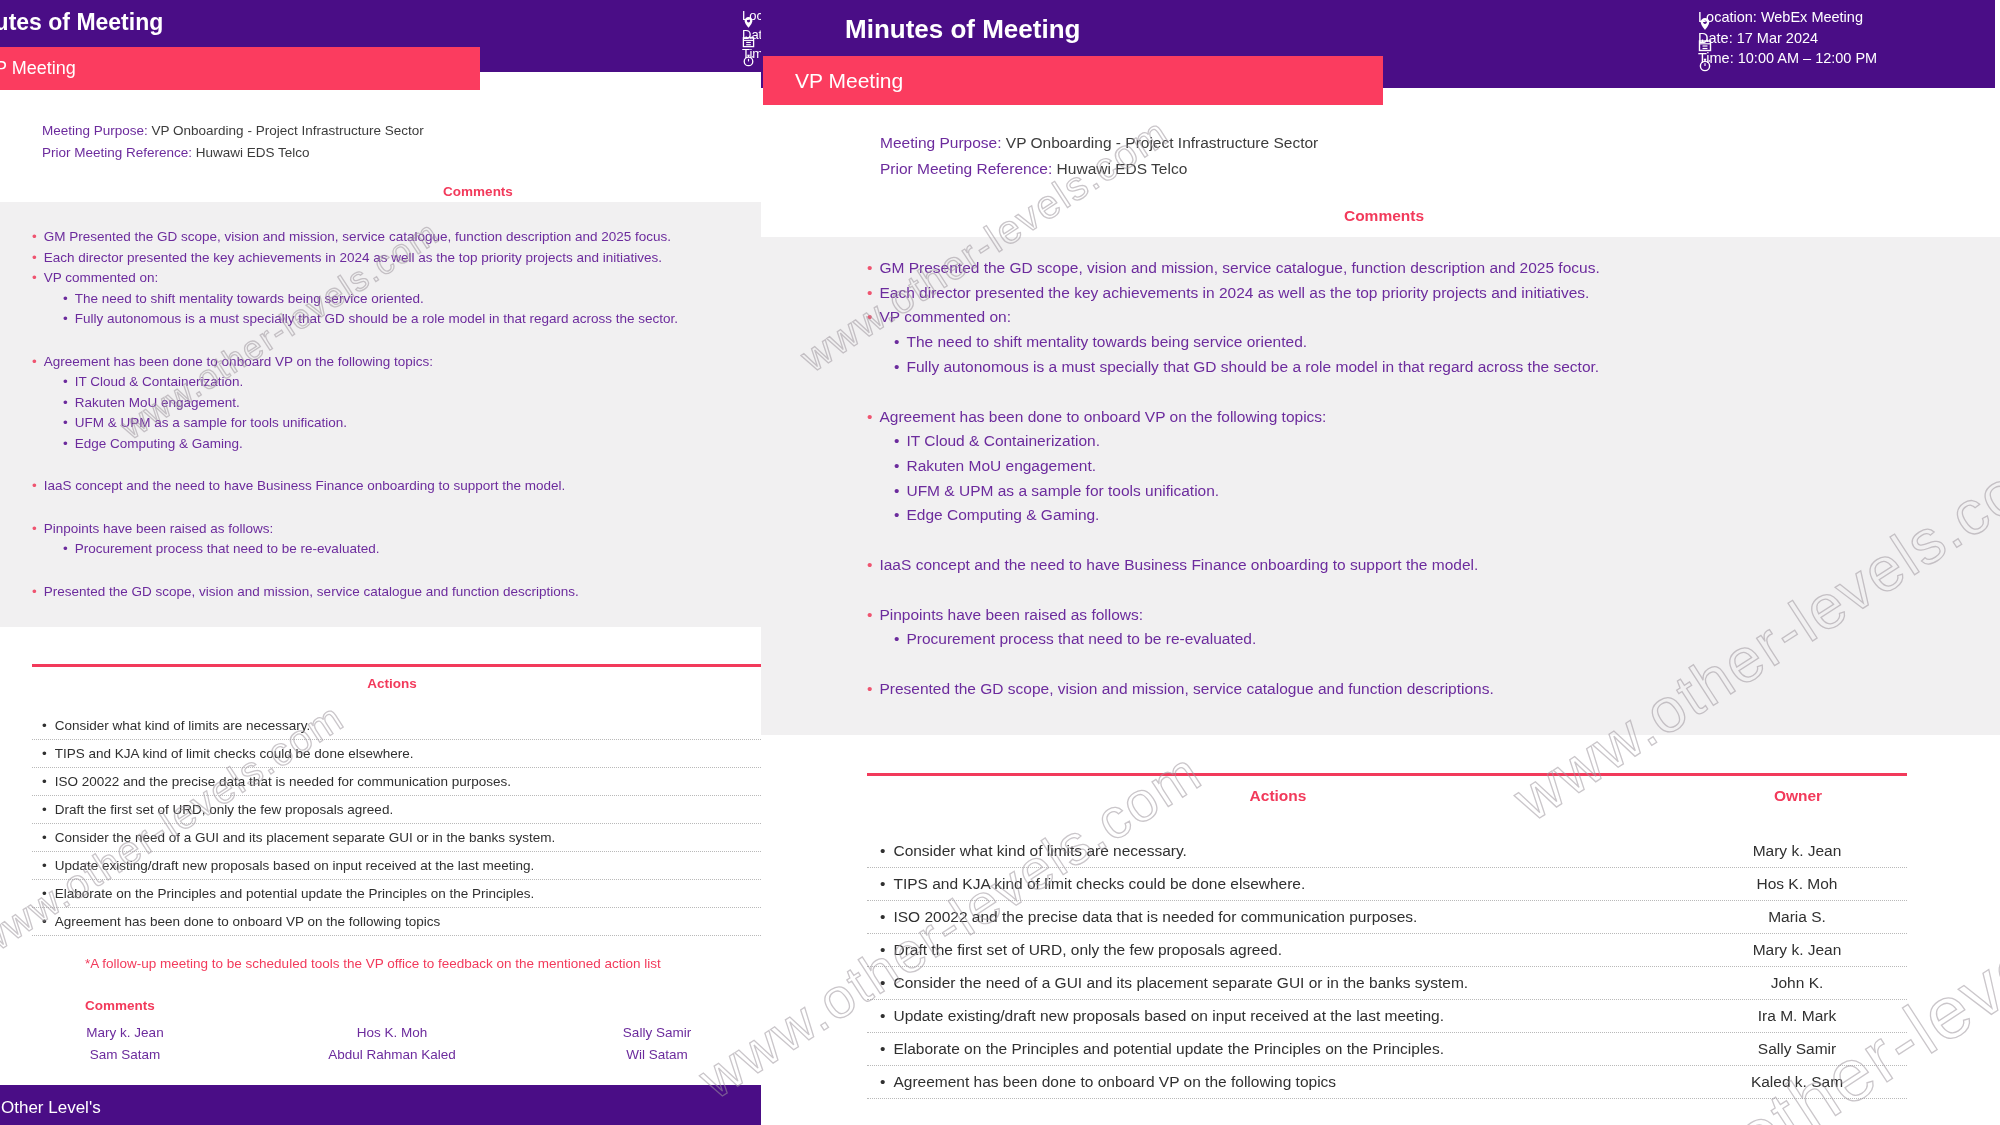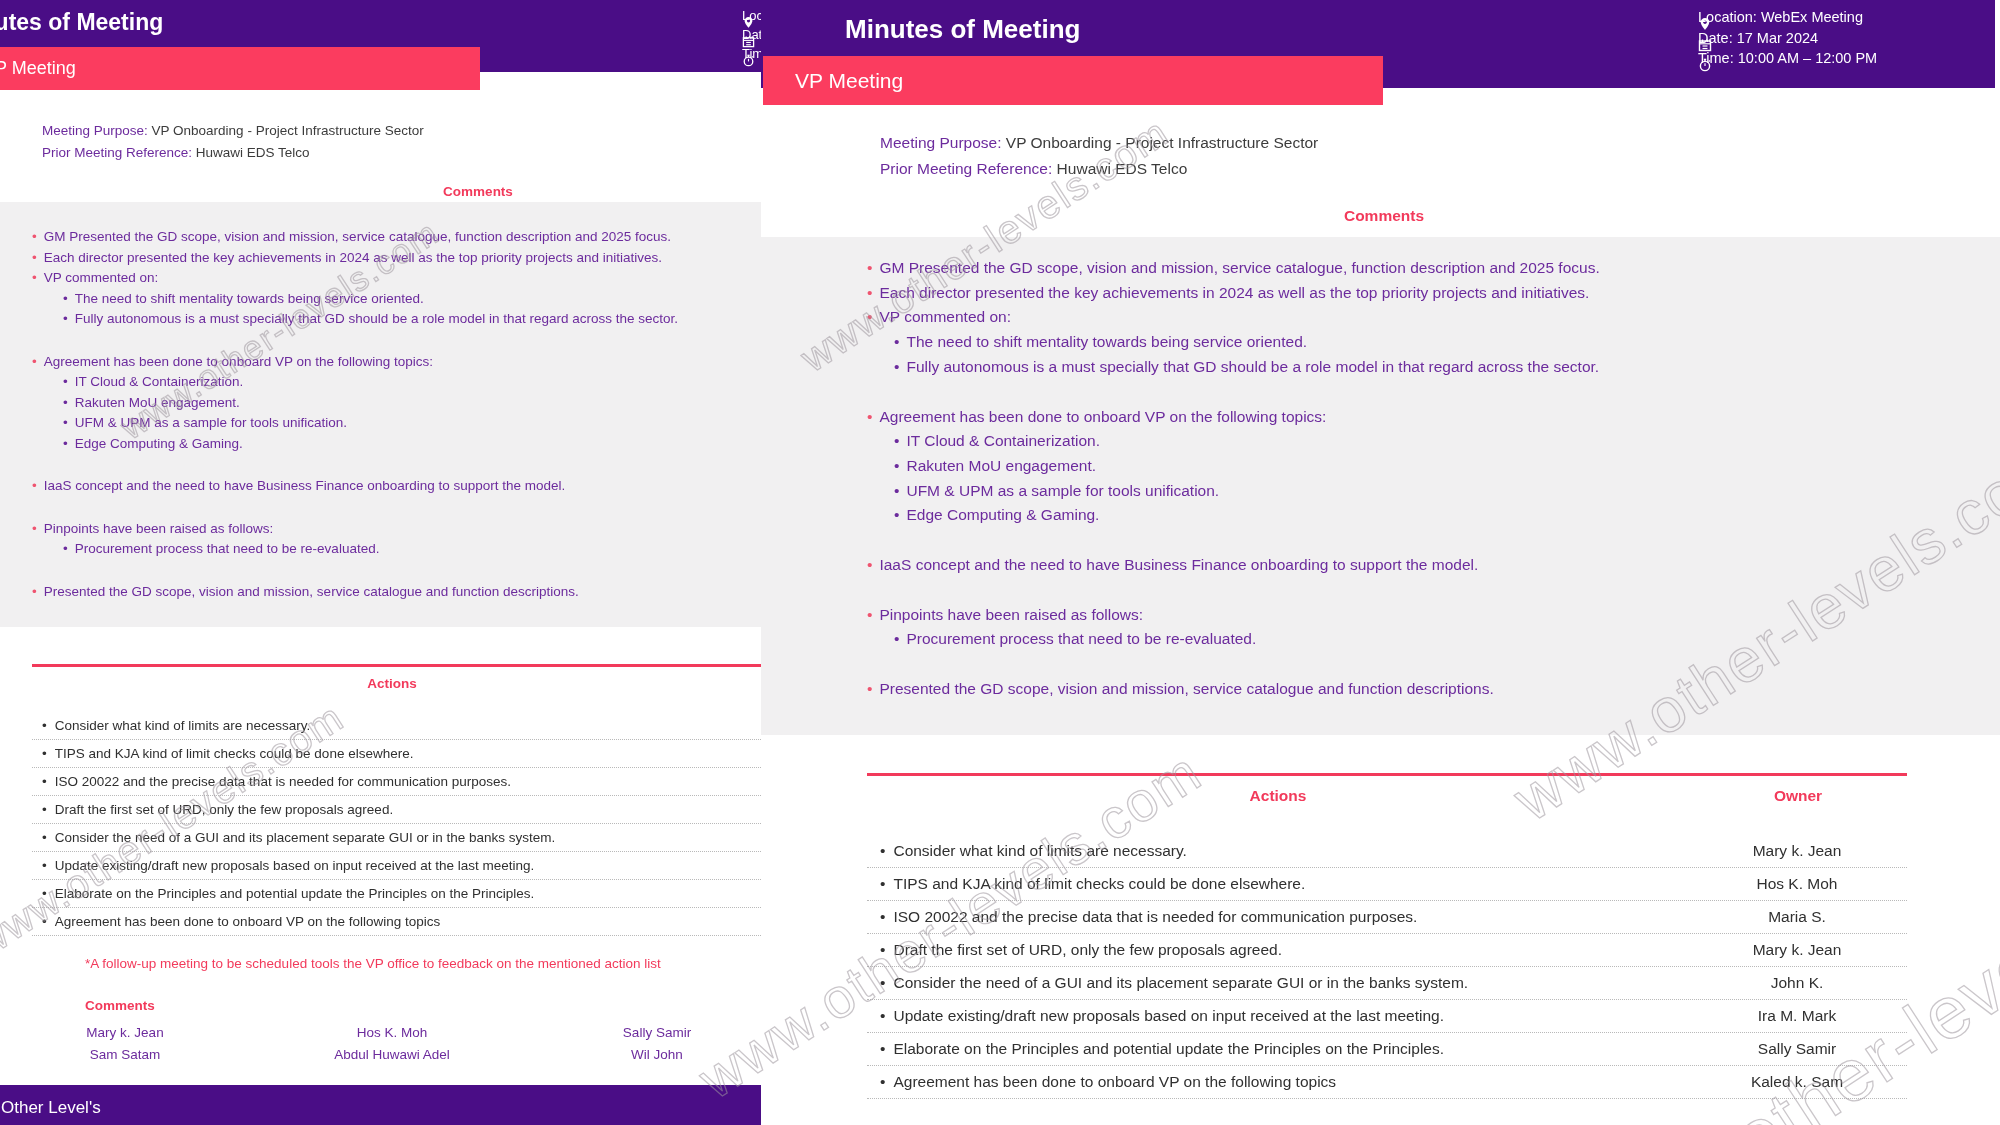--- a/index.html
+++ b/index.html
@@ -215,25 +215,25 @@
 
     <div class="followup">*A follow-up meeting to be scheduled tools the VP office to feedback on the mentioned action list</div>
 
     <div class="att-title">Comments</div>
     <div class="att-col att-col-1">
       <span>Mary k. Jean</span>
       <span>Sam Satam</span>
     </div>
     <div class="att-col att-col-2">
       <span>Hos K. Moh</span>
-      <span>Abdul Huwawi Adel</span>
+      <span>Abdul Rahman Kaled</span>
     </div>
     <div class="att-col att-col-3">
       <span>Sally Samir</span>
-      <span>Wil John</span>
+      <span>Wil Satam</span>
     </div>
 
     <div class="footer">
       <span class="footer-text">Other Level's</span>
     </div>
   </section>
 
   <section class="page page-right">
     <div class="bar">
       <div class="title">Minutes of Meeting</div>

